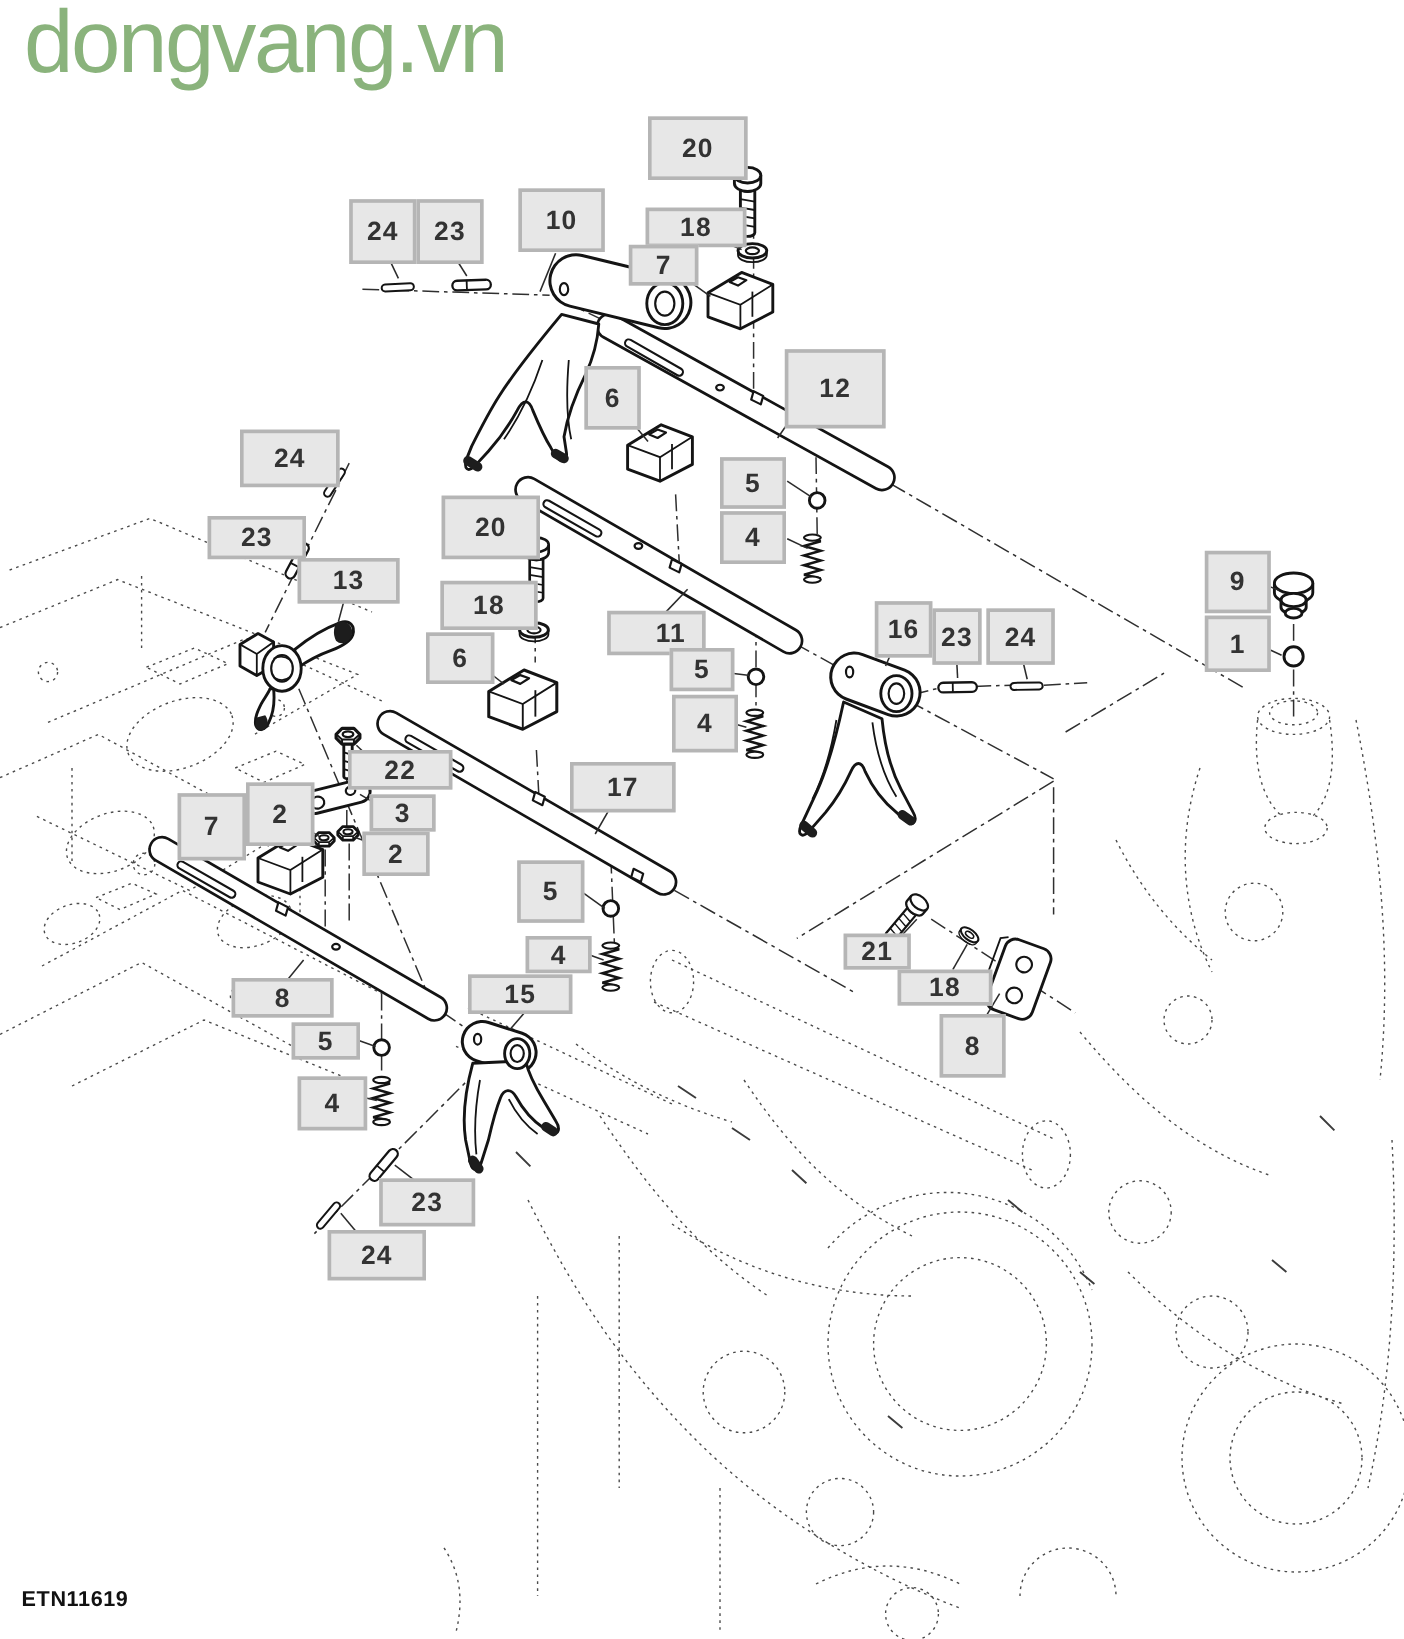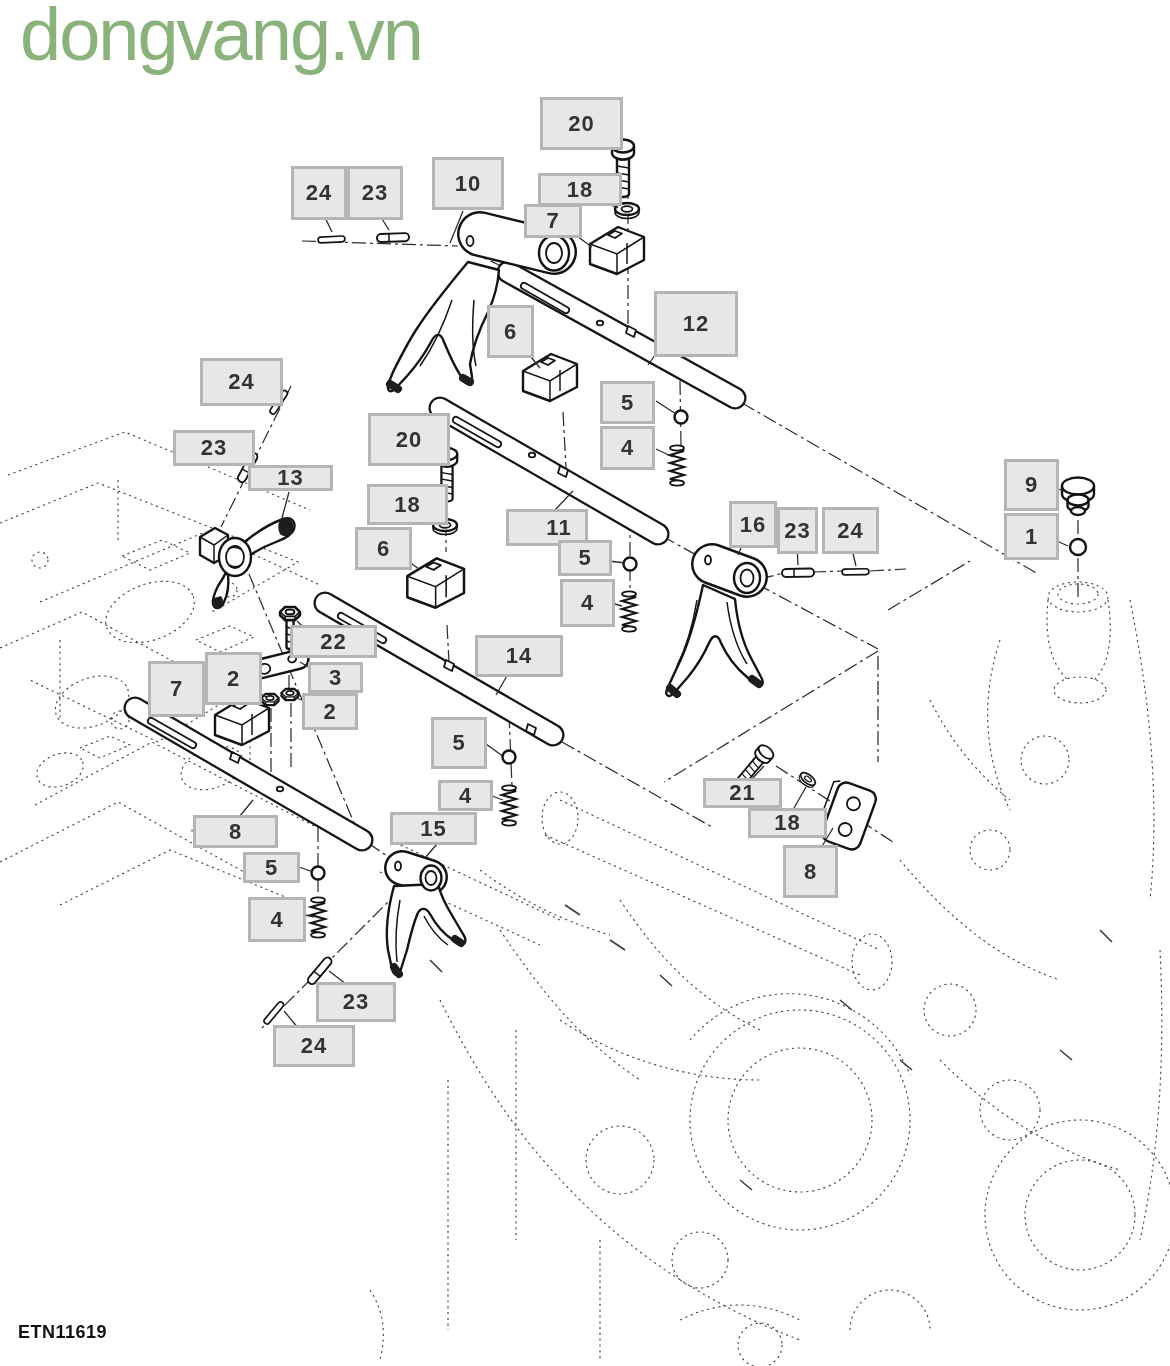--- a/index.html
+++ b/index.html
@@ -398,43 +398,43 @@
       <div class="callout" style="left: 538px; top: 173px; width: 84px; height: 33px;">18</div>
       <div class="callout" style="left: 524px; top: 204px; width: 58px; height: 34px;">7</div>
       <div class="callout" style="left: 654px; top: 291px; width: 84px; height: 66px;">12</div>
       <div class="callout" style="left: 487px; top: 305px; width: 47px; height: 53px;">6</div>
       <div class="callout" style="left: 600px; top: 381px; width: 55px; height: 43px;">5</div>
       <div class="callout" style="left: 600px; top: 426px; width: 55px; height: 44px;">4</div>
       <div class="callout" style="left: 1004px; top: 459px; width: 55px; height: 52px;">9</div>
       <div class="callout" style="left: 1004px; top: 513px; width: 55px; height: 47px;">1</div>
       <div class="callout" style="left: 200px; top: 358px; width: 83px; height: 48px;">24</div>
       <div class="callout" style="left: 173px; top: 430px; width: 82px; height: 36px;">23</div>
-      <div class="callout" style="left: 248px; top: 465px; width: 85px; height: 26px;">13</div>
+      <div class="callout" style="left: 248px; top: 465px; width: 85px; height: 38px;">13</div>
       <div class="callout" style="left: 368px; top: 413px; width: 82px; height: 53px;">20</div>
       <div class="callout" style="left: 367px; top: 484px; width: 81px; height: 41px;">18</div>
       <div class="callout" style="left: 355px; top: 527px; width: 57px; height: 43px;">6</div>
       <div class="callout" style="left: 506px; top: 509px; width: 82px; height: 37px; padding-left: 24px;">11</div>
       <div class="callout" style="left: 558px; top: 540px; width: 54px; height: 36px;">5</div>
       <div class="callout" style="left: 560px; top: 579px; width: 55px; height: 48px;">4</div>
       <div class="callout" style="left: 729px; top: 501px; width: 48px; height: 47px;">16</div>
       <div class="callout" style="left: 777px; top: 507px; width: 41px; height: 47px;">23</div>
       <div class="callout" style="left: 822px; top: 507px; width: 57px; height: 47px;">24</div>
       <div class="callout" style="left: 290px; top: 625px; width: 87px; height: 33px;">22</div>
       <div class="callout" style="left: 308px; top: 662px; width: 55px; height: 31px;">3</div>
       <div class="callout" style="left: 205px; top: 652px; width: 57px; height: 53px;">2</div>
       <div class="callout" style="left: 302px; top: 693px; width: 56px; height: 37px;">2</div>
       <div class="callout" style="left: 148px; top: 661px; width: 57px; height: 56px;">7</div>
-      <div class="callout" style="left: 475px; top: 635px; width: 88px; height: 42px;">14</div>
+      <div class="callout" style="left: 475px; top: 635px; width: 88px; height: 42px;">17</div>
       <div class="callout" style="left: 431px; top: 717px; width: 56px; height: 52px;">5</div>
       <div class="callout" style="left: 438px; top: 780px; width: 55px; height: 31px;">4</div>
       <div class="callout" style="left: 390px; top: 812px; width: 87px; height: 33px;">15</div>
       <div class="callout" style="left: 193px; top: 815px; width: 85px; height: 33px;">8</div>
       <div class="callout" style="left: 243px; top: 852px; width: 57px; height: 31px;">5</div>
       <div class="callout" style="left: 248px; top: 897px; width: 58px; height: 45px;">4</div>
-      <div class="callout" style="left: 703px; top: 778px; width: 79px; height: 30px; text-align: center;">21</div>
+      <div class="callout" style="left: 703px; top: 778px; width: 56px; height: 30px; text-align: center;">21</div>
       <div class="callout" style="left: 748px; top: 808px; width: 79px; height: 30px;">18</div>
       <div class="callout" style="left: 783px; top: 845px; width: 55px; height: 53px;">8</div>
       <div class="callout" style="left: 316px; top: 982px; width: 80px; height: 40px;">23</div>
       <div class="callout" style="left: 273px; top: 1025px; width: 82px; height: 42px;">24</div>
     </div>
 
   <div id="watermark">dongvang.vn</div>
   <div id="figure-code">ETN11619</div>
 </div>
 

